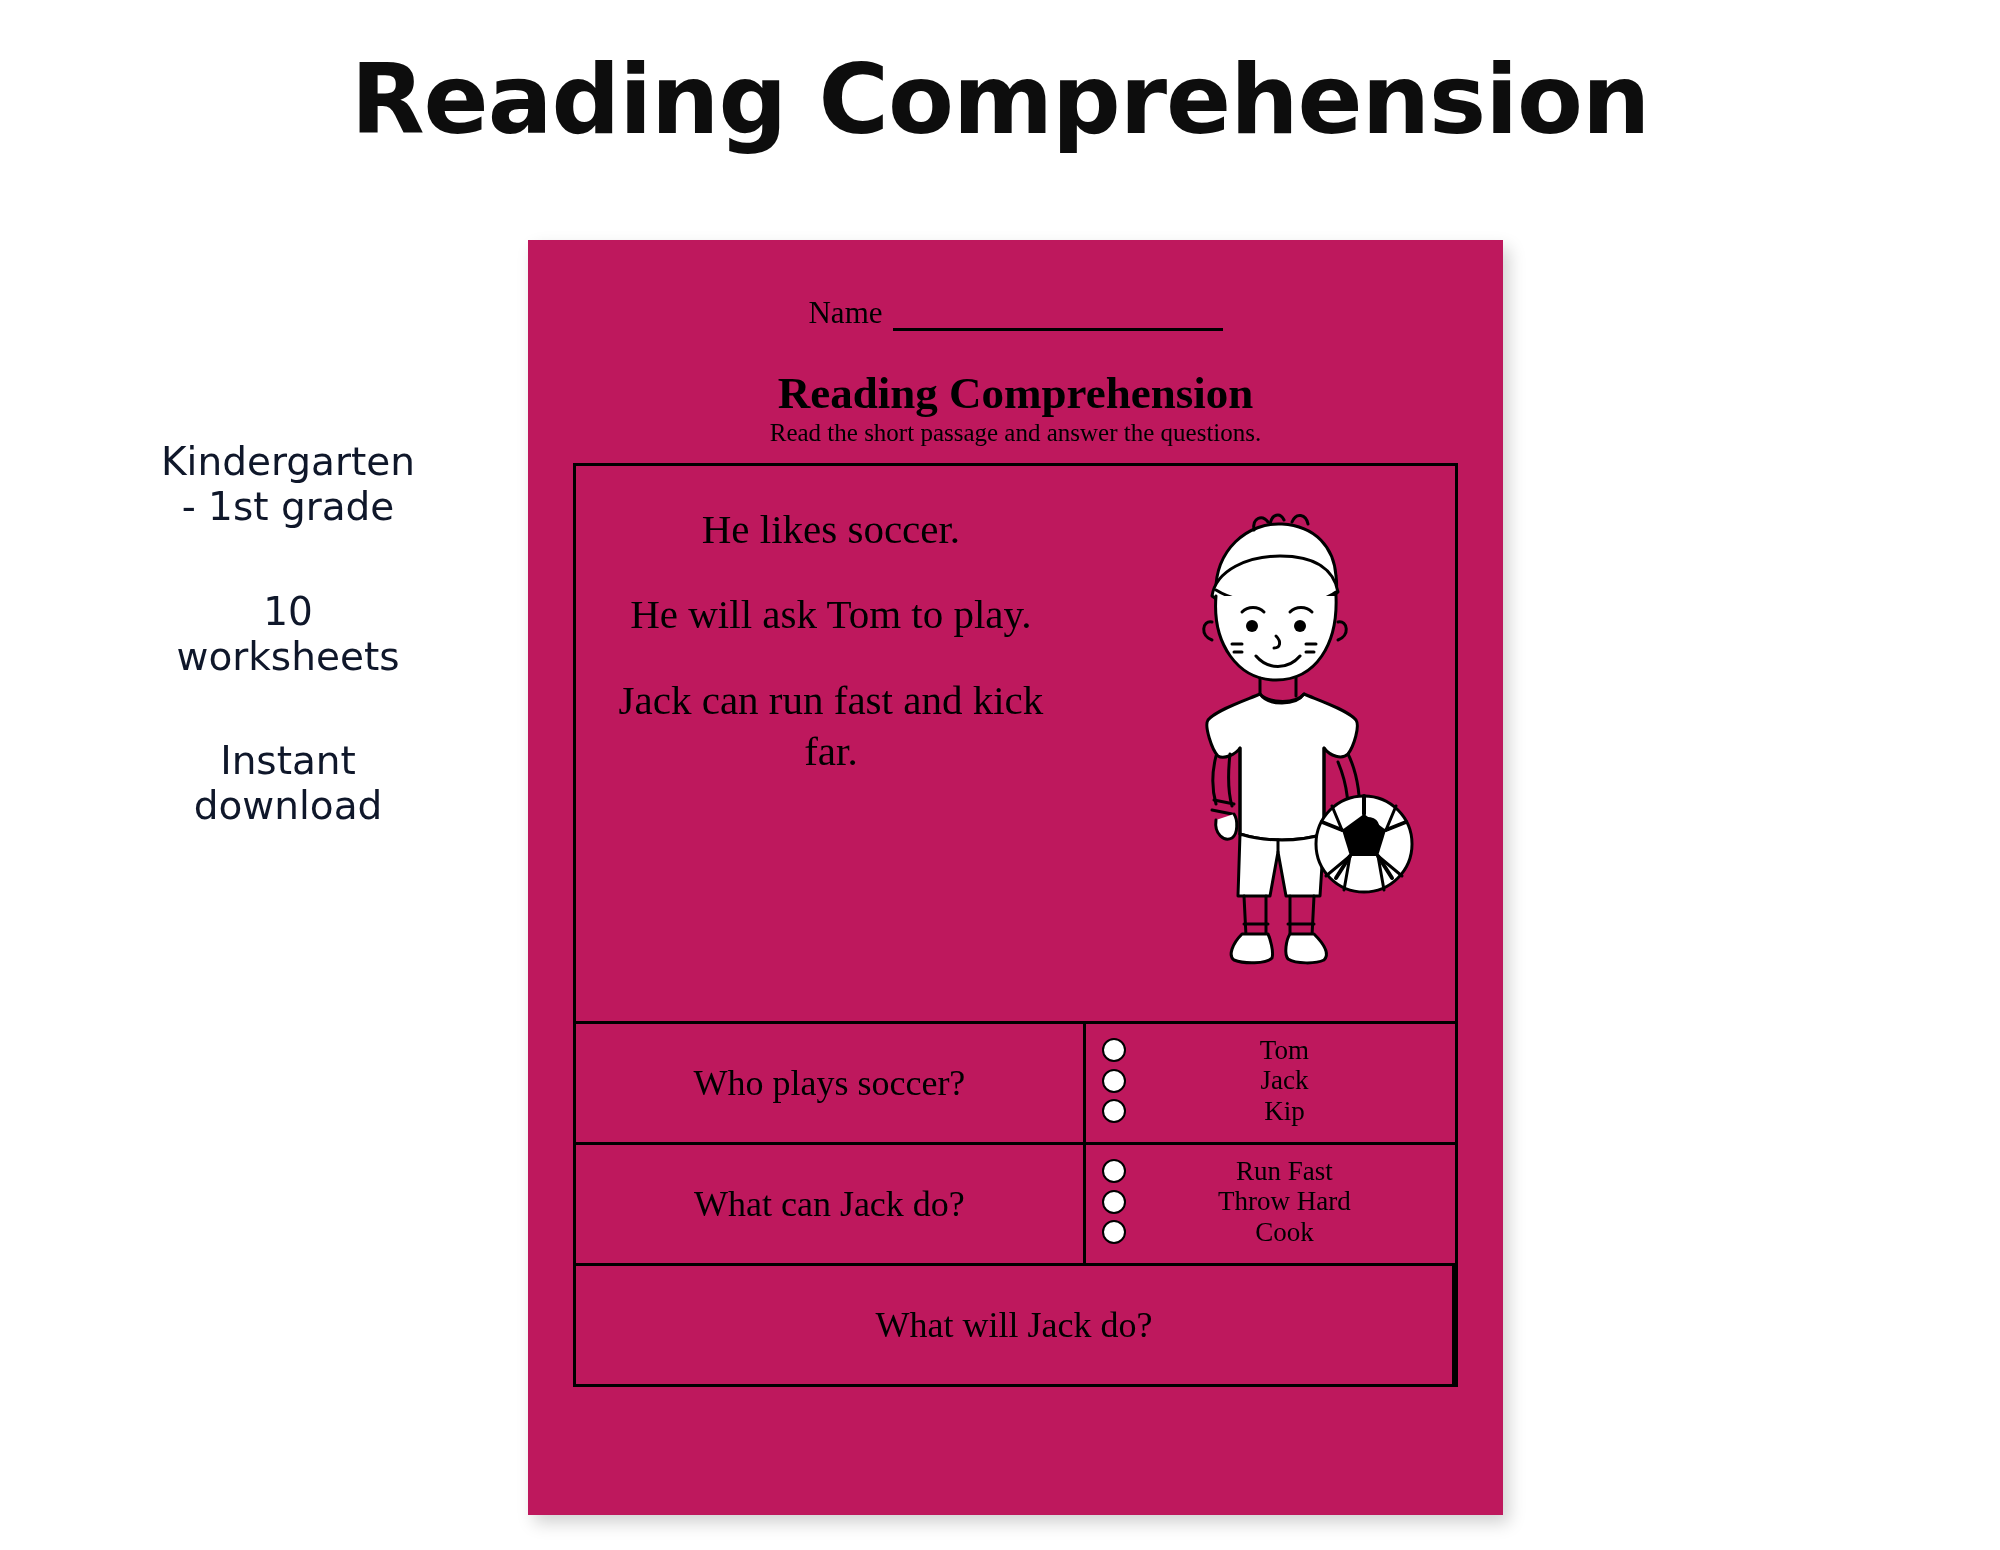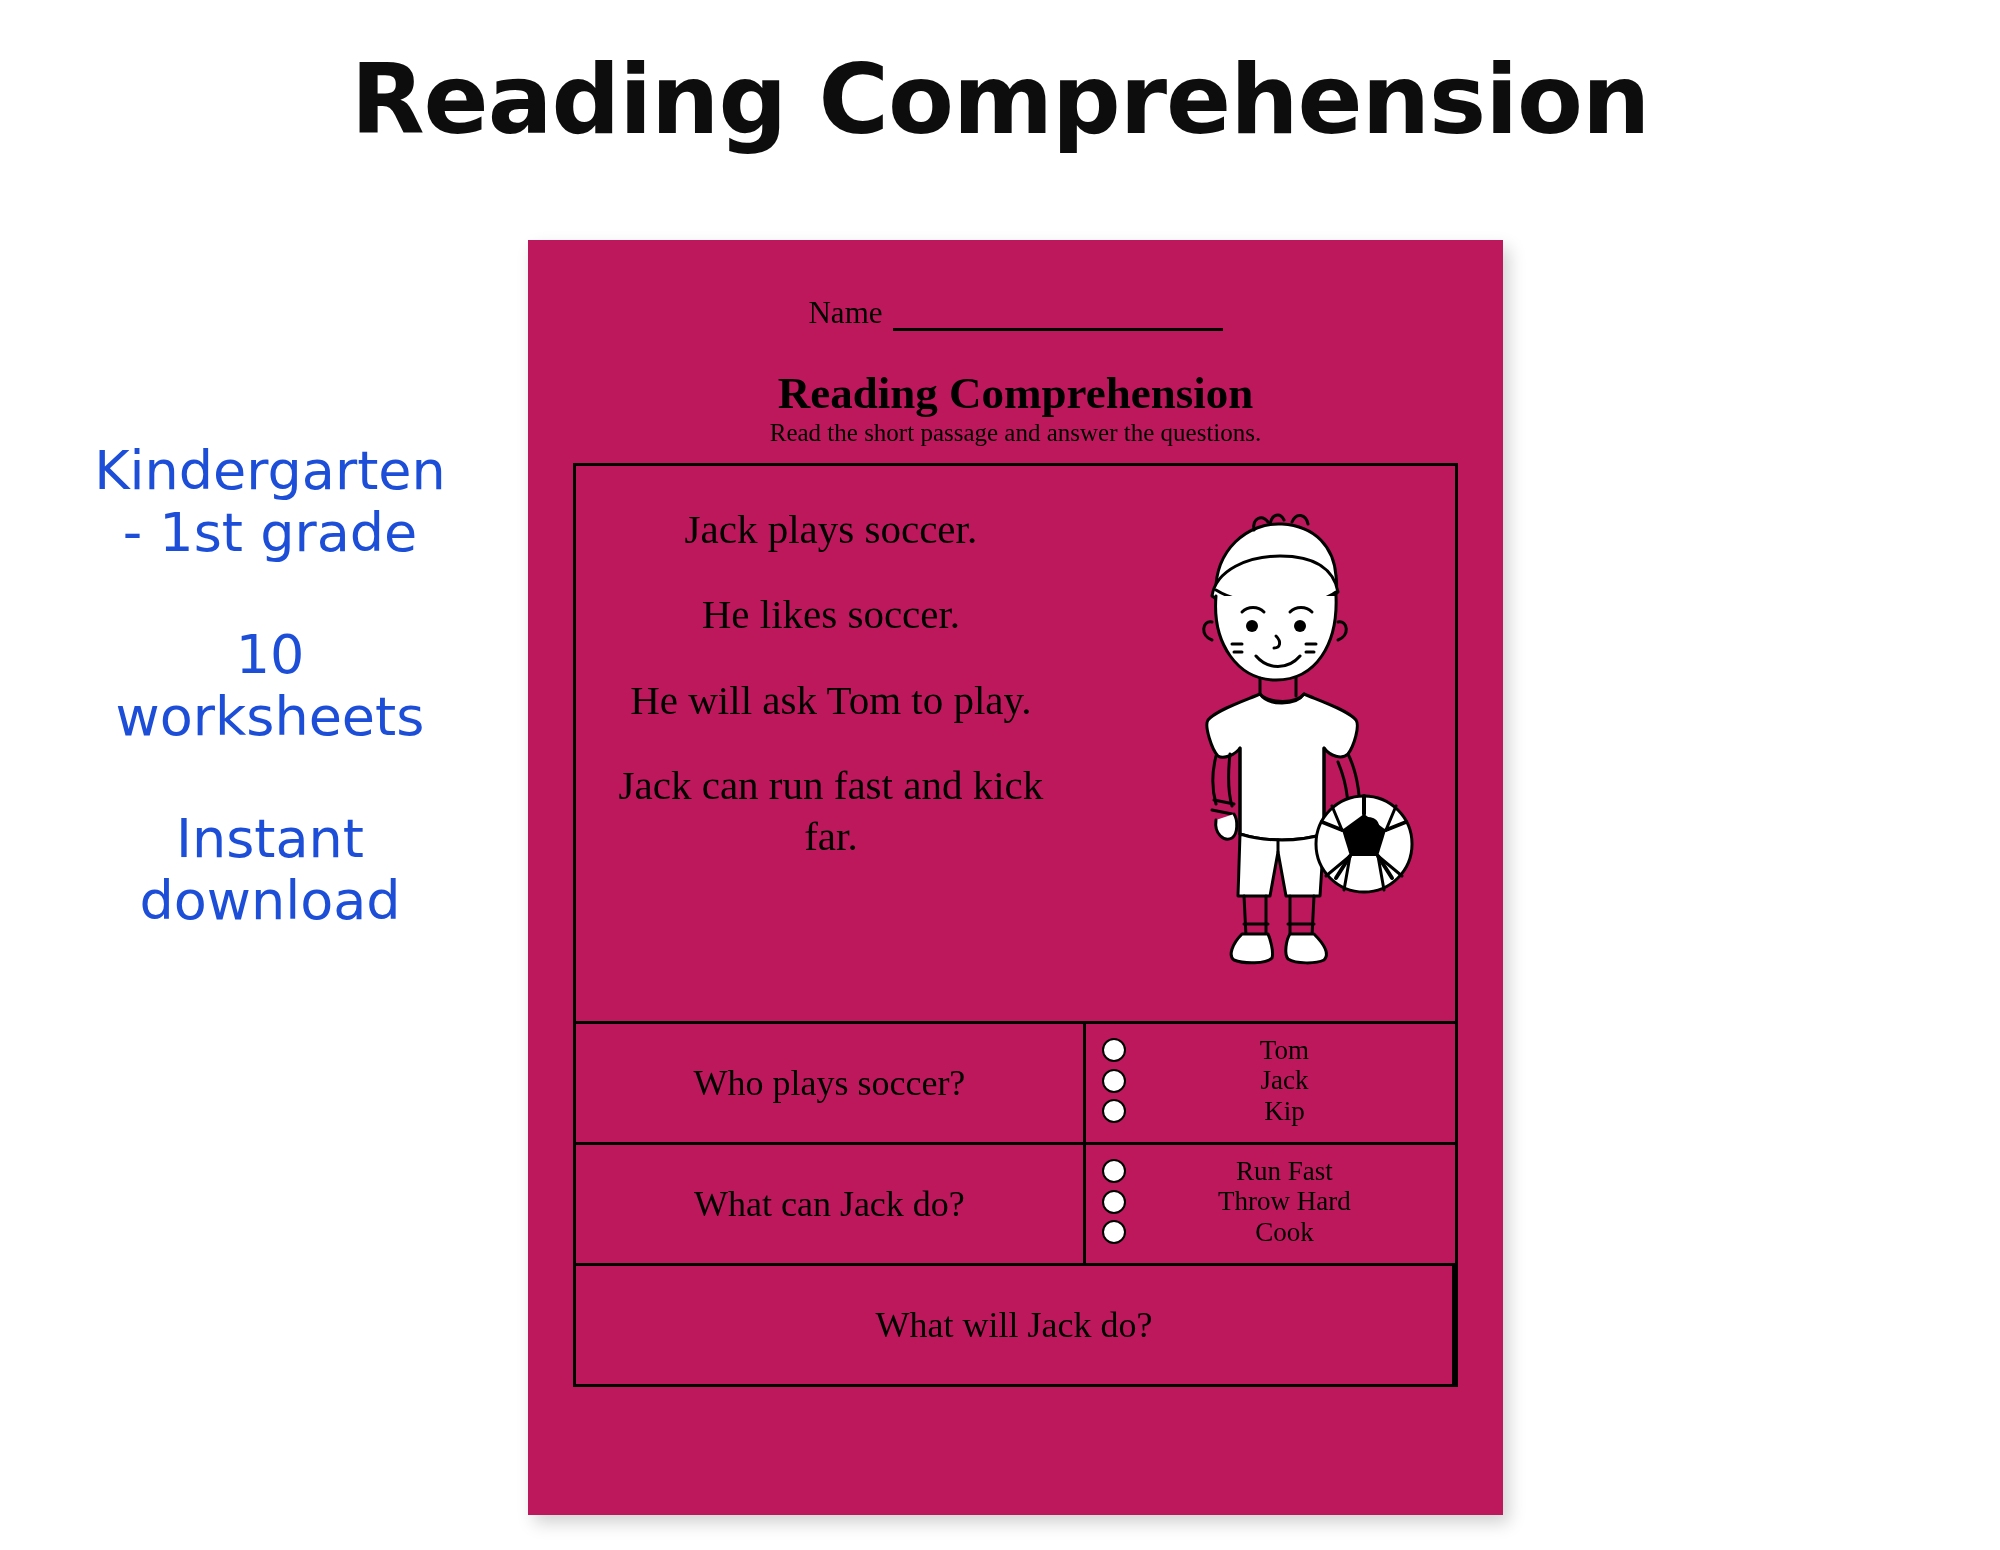--- a/index.html
+++ b/index.html
@@ -27,28 +27,28 @@
     font-weight: bold;
     font-size: 96px;
     letter-spacing: -1px;
     color: #0d0d0d;
     line-height: 1.1;
   }
 
   
   .features {
     position: absolute;
-    left: 10px;
+    left: 28px;
     top: 440px;
     width: 520px;
     text-align: center;
     font-family: "DejaVu Sans", sans-serif;
-    font-size: 54px;
+    font-size: 39px;
     line-height: 1.15;
-    color: #1d4ed8;
+    color: #0f172a;
   }
   .feature-block {
     margin-bottom: 60px;
   }
   .feature-block:last-child { margin-bottom: 0; }
 
   
   .sheet {
     position: absolute;
     left: 528px;
@@ -190,21 +190,20 @@
       <span class="name-line"></span>
     </div>
 
     <div class="ws-title">Reading Comprehension</div>
     <div class="ws-sub">Read the short passage and answer the questions.</div>
 
     <div class="ws-table">
 
       <div class="passage-row">
         <div class="passage-text">
-          <p>Jack plays soccer.</p>
           <p>He likes soccer.</p>
           <p>He will ask Tom to play.</p>
           <p>Jack can run fast and kick far.</p>
         </div>
         <div class="passage-art">
           <svg width="300" height="470" viewBox="0 0 300 470" fill="none" stroke="#000" stroke-width="3" stroke-linecap="round" stroke-linejoin="round">
 
             <path d="M96 96 C92 44 130 18 162 20 C196 22 214 44 216 72 C218 88 214 100 210 106" fill="#fff"></path>
             <path d="M150 20 C152 10 160 8 164 16"></path>
             <path d="M172 18 C176 8 186 10 188 20"></path>

